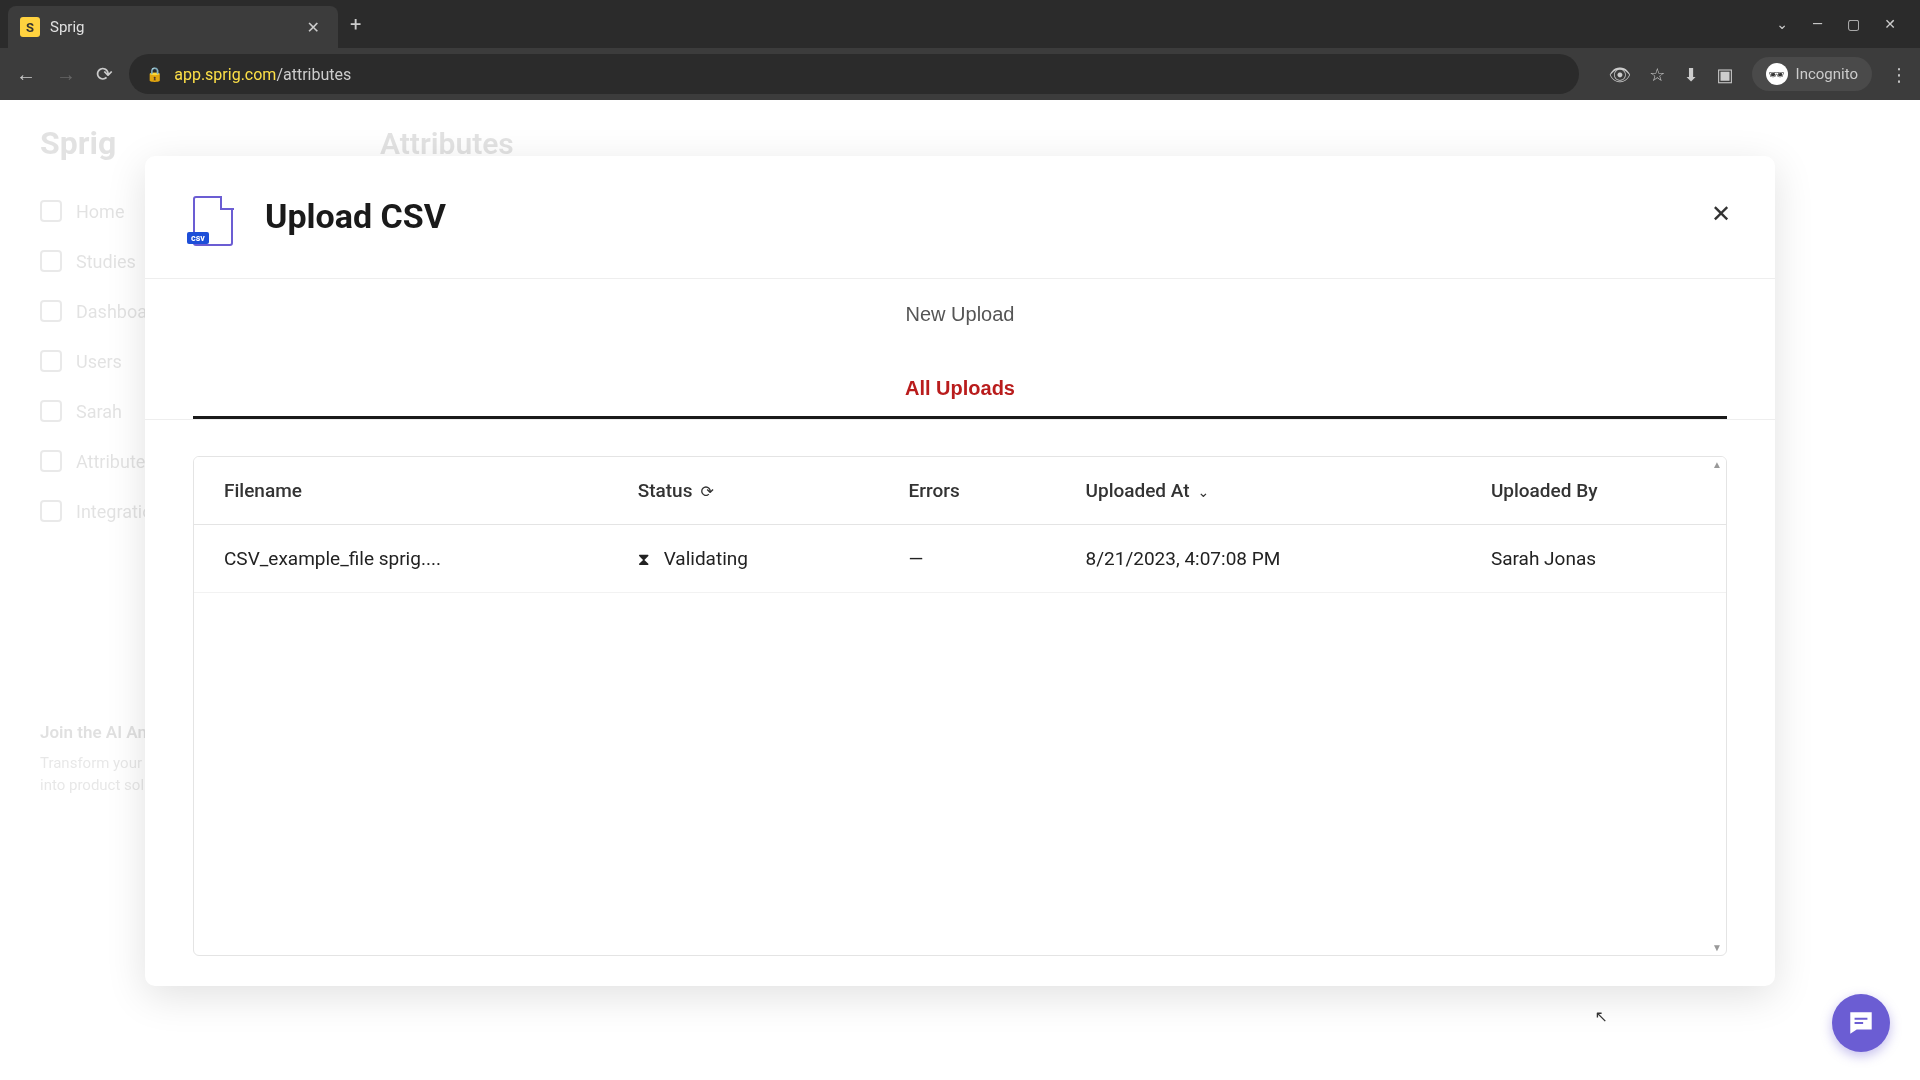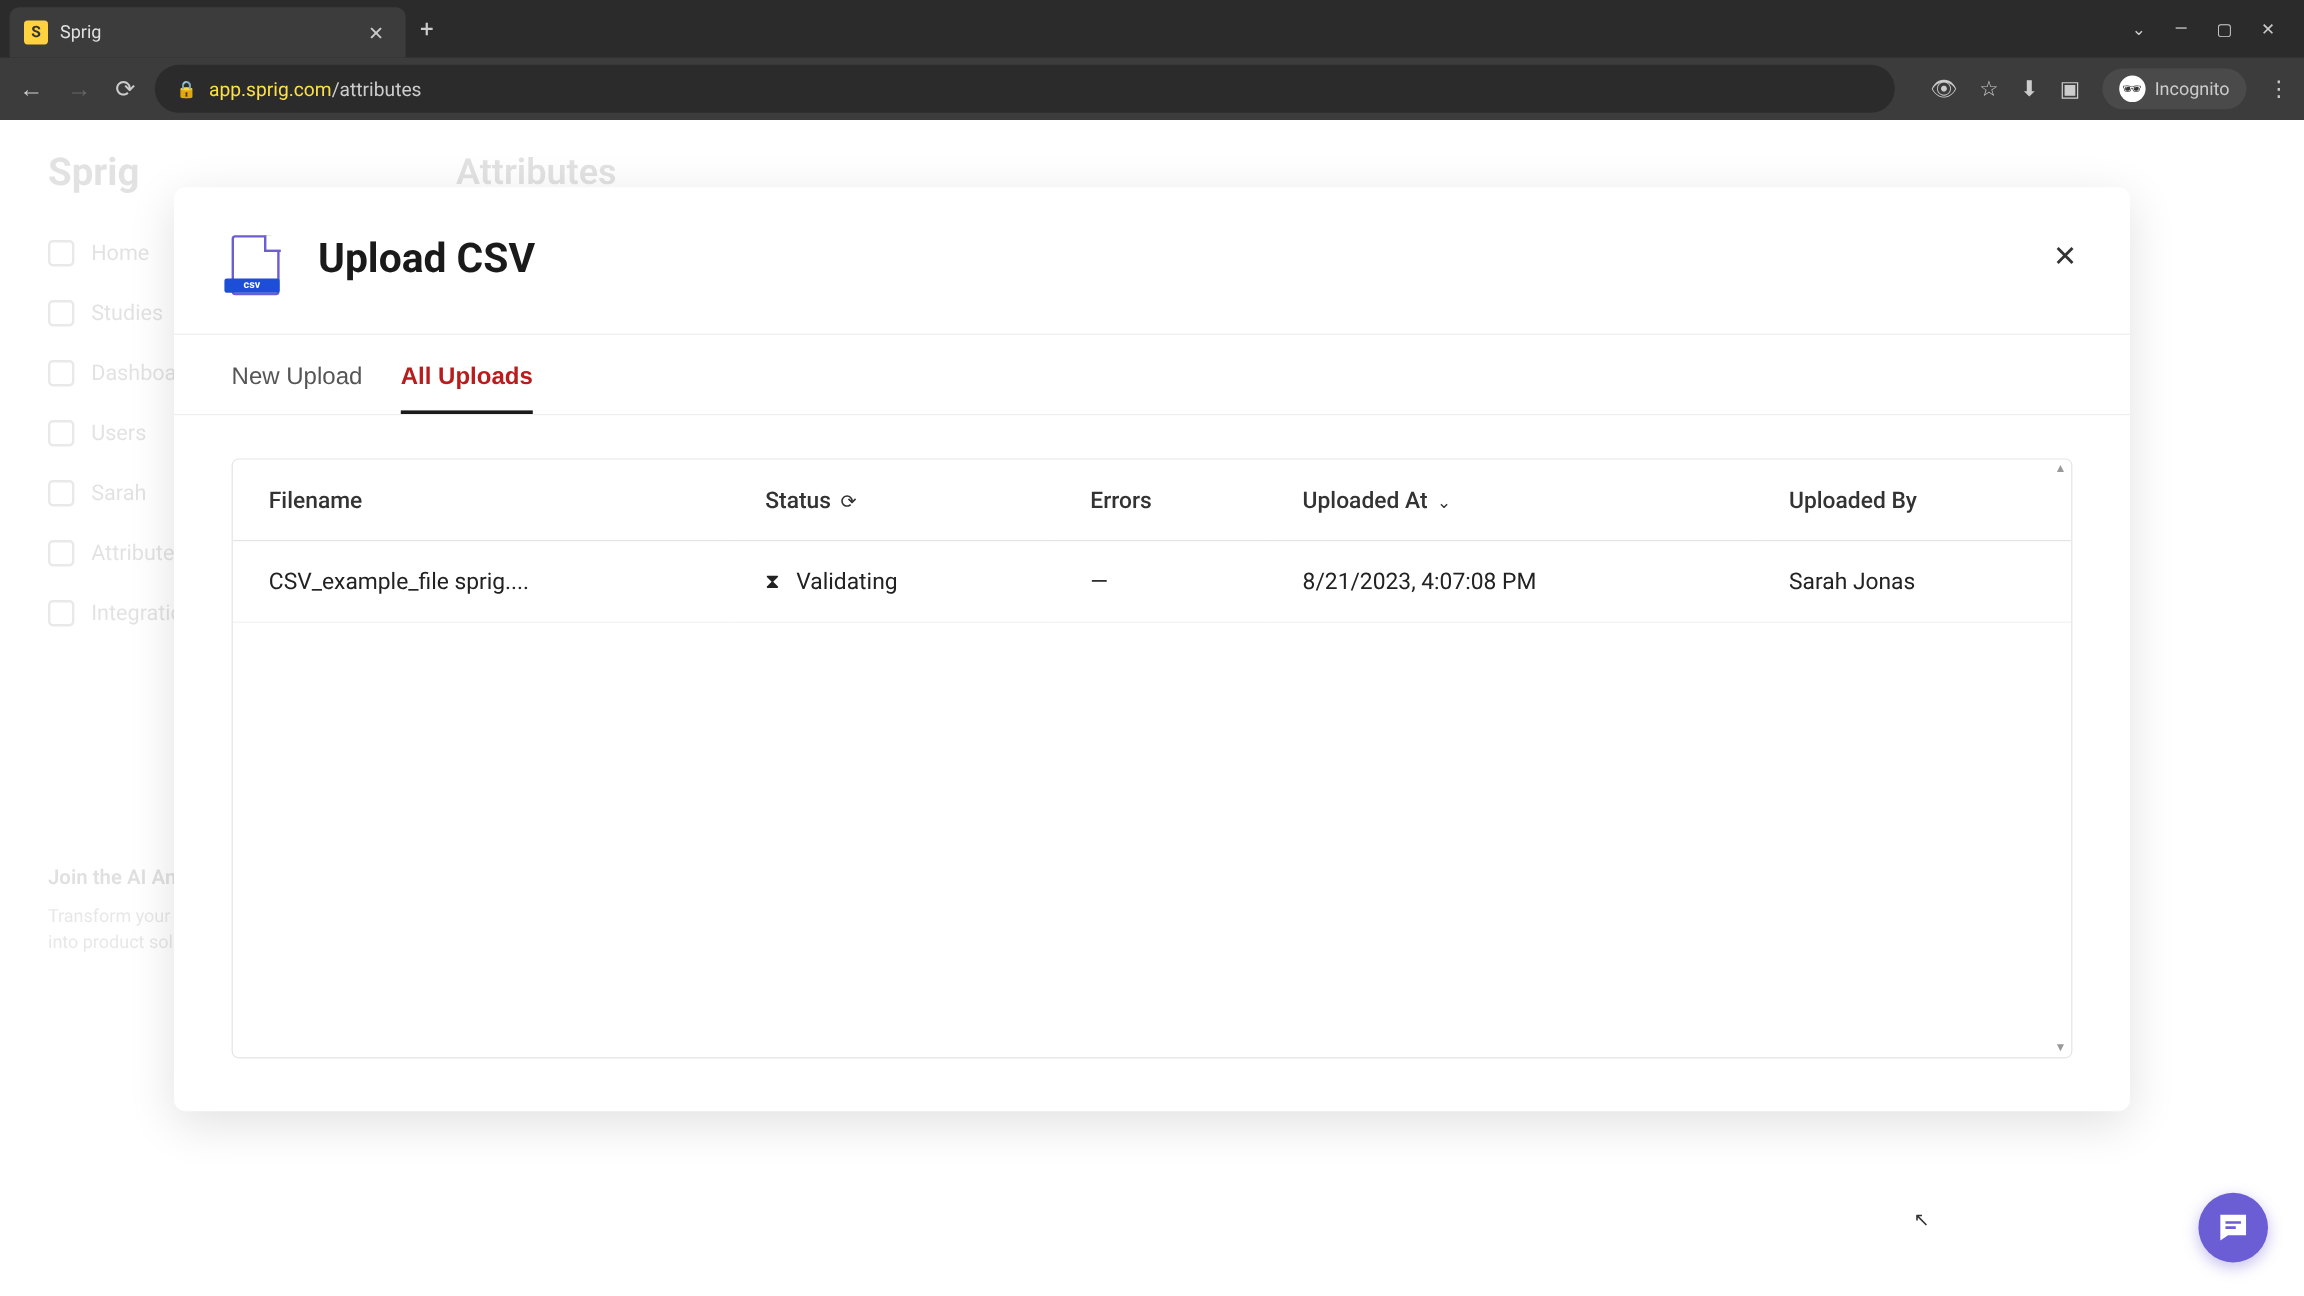--- a/index.html
+++ b/index.html
@@ -41,26 +41,26 @@
 .bg-promo { position: absolute; left: 40px; top: 620px; width: 260px; font-size: 15px; color: #555; line-height: 1.5;}
 .bg-promo-title { font-weight:600; font-size:17px; margin-bottom:6px; color:#222;}
 
 .overlay { position: absolute; inset: 0; background: rgba(255,255,255,0.6); display: flex; align-items: flex-start; justify-content: center; padding-top: 56px; }
 
 .modal { background: #fff; width: 1630px; border-radius: 10px; box-shadow: 0 10px 40px rgba(0,0,0,0.12); max-height: 830px; display: flex; flex-direction: column; }
 .modal-header { padding: 40px 48px 28px 48px; display: flex; align-items: flex-start; gap: 24px; border-bottom: 1px solid #eee; position: relative; }
 .csv-icon-wrap { width: 48px; height: 54px; position: relative; }
 .csv-icon { width: 40px; height: 50px; border: 2.5px solid #6b5dd3; border-radius: 3px 8px 3px 3px; position: relative; }
 .csv-icon::before { content: ''; position: absolute; top: -2.5px; right: -2.5px; width: 12px; height: 12px; background: #fff; border-left: 2.5px solid #6b5dd3; border-bottom: 2.5px solid #6b5dd3; }
-.csv-badge { position: absolute; bottom: 6px; left: -6px; background: #1d4ed8; color: #fff; font-size: 9px; font-weight: 700; padding: 1px 16px; border-radius: 2px; }
+.csv-badge { position: absolute; bottom: 6px; left: -6px; background: #1d4ed8; color: #fff; font-size: 9px; font-weight: 700; padding: 1px 4px; border-radius: 2px; }
 .modal-titles h1 { font-size: 34px; font-weight: 700; color: #1a1a1a; margin-bottom: 6px; text-align: right; }
 .modal-titles p { font-size: 20px; color: #666; }
 .modal-close { position: absolute; top: 44px; right: 44px; font-size: 24px; color: #333; cursor: pointer; background: none; border: none; }
 
-.tabs { display: flex; gap: 32px; padding: 24px 48px 0 48px; border-bottom: 1px solid #eee; }
+.tabs { display: flex; gap: 32px; padding: 24px 48px 0 48px; border-bottom: 1px solid #eee; flex-direction: column; }
 .tab-btn { background: none; border: none; font-size: 20px; color: #555; padding-bottom: 16px; cursor: pointer; border-bottom: 3px solid transparent; }
 .tab-btn.active { color: #b91c1c; font-weight: 700; border-bottom-color: #1a1a1a; }
 
 .table-wrap { margin: 36px 48px 44px 48px; border: 1px solid #e4e4e4; border-radius: 6px; flex: 1; overflow: auto; position: relative; min-height: 500px; }
 .uploads-table { width: 100%; border-collapse: collapse; }
 .uploads-table th { text-align: left; padding: 22px 30px; font-size: 19px; font-weight: 500; color: #333; border-bottom: 1px solid #e4e4e4; background: #fff; }
 .uploads-table td { padding: 22px 30px; font-size: 19px; color: #222; border-bottom: 1px solid #f2f2f2; }
 .th-icon { display: inline-block; margin-left: 8px; font-size: 16px; vertical-align: middle; }
 .sort-arrow { margin-left: 8px; font-size: 14px; }
 .status-cell { display: flex; align-items: center; gap: 14px; }

